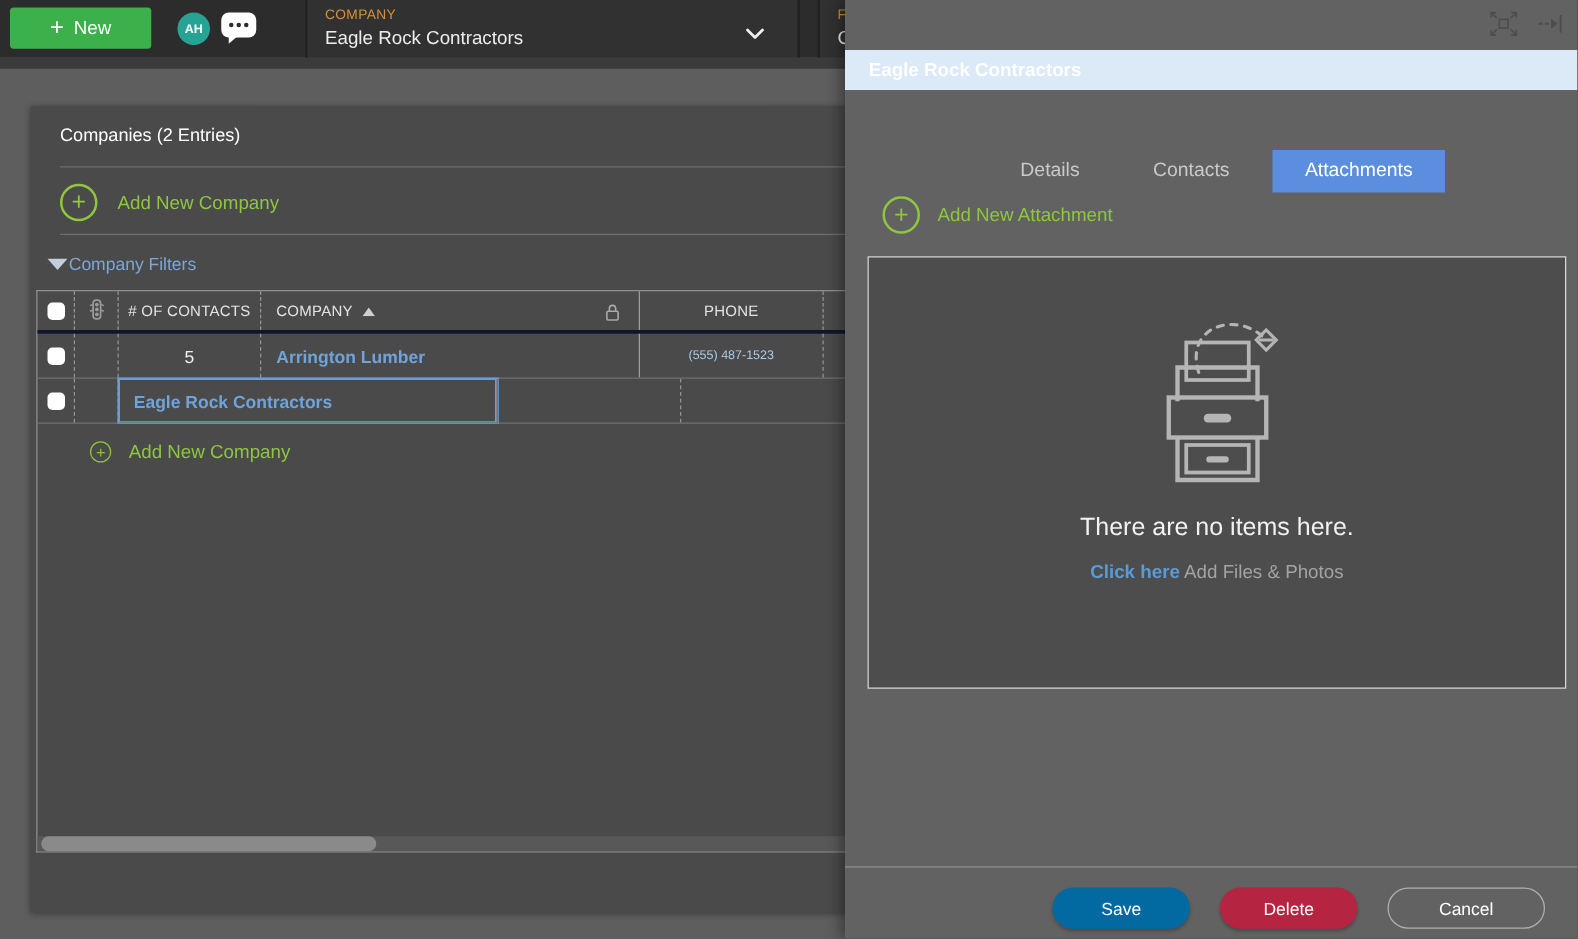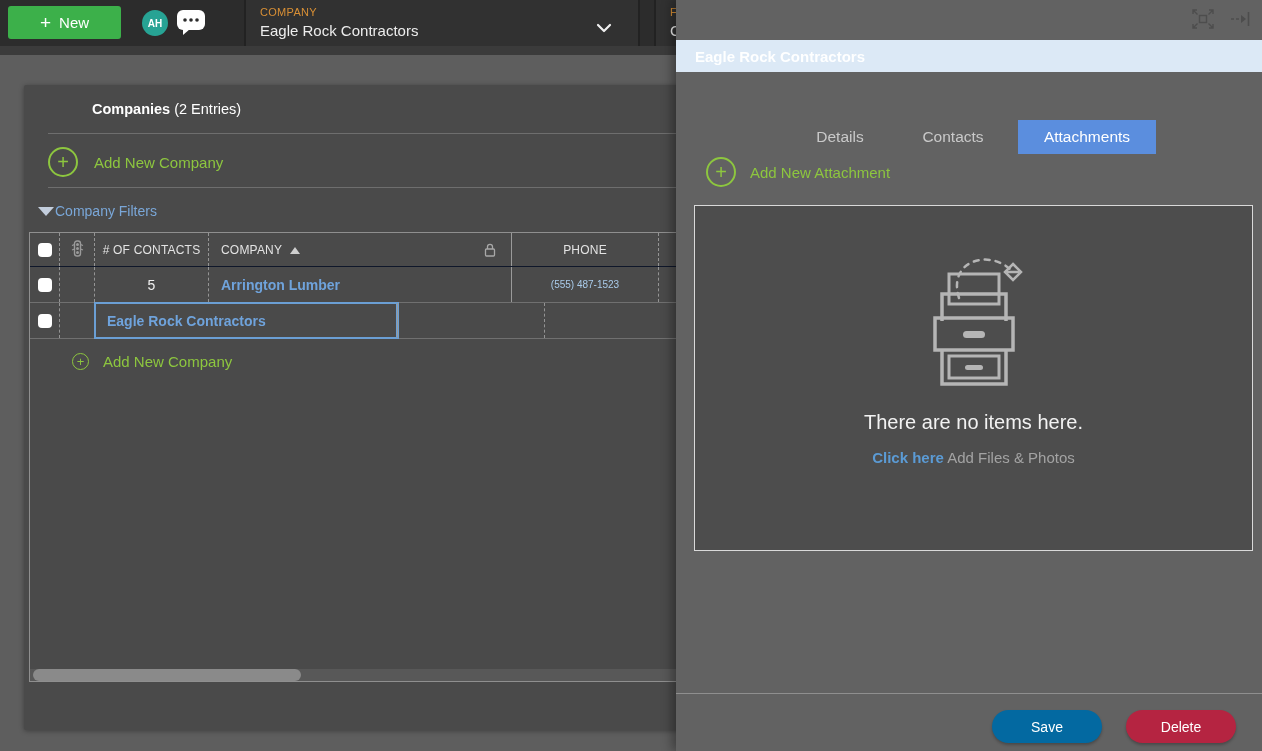--- a/index.html
+++ b/index.html
@@ -22,37 +22,37 @@
   .selector-1 { left:244px; width:396px; }
   .selector-2 { left:654px; width:30px; border-right:none; }
   .selector .sel-label { position:absolute; left:14px; top:6px; font-size:11px; color:#d88f35; letter-spacing:.3px; }
   .selector .sel-value { position:absolute; left:14px; top:22px; font-size:15px; color:#ededed; white-space:nowrap; }
   .selector .chevron { position:absolute; right:26px; top:19px; }
 
   
   .card { position:absolute; left:24px; top:85px; width:680px; height:645px; background:#4a4a4a;
           border-radius:2px; box-shadow:0 1px 5px rgba(0,0,0,.35); z-index:1; }
   .card-title { position:absolute; left:24px; top:16px; font-size:14.5px; color:#fff; }
-  .card-title .bold { font-weight:bold;margin-left:44px; }
+  .card-title .bold { font-weight:normal; }
   .divider { position:absolute; left:24px; right:0; height:1px; background:#6e6e6e; }
   .d1 { top:48px; } .d2 { top:102px; }
 
   .add-row { position:absolute; left:24px; top:62px; height:30px; display:flex; align-items:center; gap:16px; cursor:pointer; }
   .plus-circle { width:30px; height:30px; border:2px solid #8dc63f; border-radius:50%; color:#8dc63f;
                  display:flex; align-items:center; justify-content:center; font-size:20px; line-height:1; font-weight:300; }
   .add-row .add-label { color:#8dc63f; font-size:15px; }
 
   .filters-row { position:absolute; left:13px; top:118px; display:flex; align-items:center; cursor:pointer; }
   .filters-row .flabel { color:#7aa7d8; font-size:14px; }
 
   
   .grid { position:absolute; left:5px; right:-15px; top:147px; height:450px;
           border:1px solid #8f8f8f; border-right:none; display:flex; flex-direction:column; }
   .trow { display:flex; align-items:stretch; flex:0 0 auto; }
-  .thead { height:34px; border-bottom:1px solid #0f172a; }
+  .thead { height:34px; border-bottom:3px solid #0f172a; }
   .tr { height:36px; border-bottom:1px solid #707070; }
   .cell { display:flex; align-items:center; justify-content:center; border-right:1px dashed #949494; position:relative; }
   .col-check { width:30px; } .col-traffic { width:35px; } .col-contacts { width:114px; }
   .col-company { width:303px; justify-content:flex-start; padding-left:12px; border-right:1px solid #9a9a9a; }
   .col-phone { width:147px; }
   .col-rest { flex:1 1 auto; border-right:none; }
   .thead .cell { font-size:12px; color:#e3e3e3; letter-spacing:.2px; }
   .checkbox { width:14px; height:14px; background:#fff; border-radius:4px; cursor:pointer; }
   .hdr-lock { position:absolute; right:14px; top:9px; }
   .sort-arrow { margin-left:8px; }
@@ -306,14 +306,15 @@
     <div class="dz-title">There are no items here.</div>
     <div class="dz-sub">
       <span class="click-here">Click here</span><span> Add Files &amp; Photos</span>
     </div>
   </div>
 
   <div class="ov-footer-divider"></div>
   <div class="ov-buttons">
     <button class="btn btn-save">Save</button>
     <button class="btn btn-delete">Delete</button>
+    <button class="btn btn-cancel">Cancel</button>
   </div>
 </div>
 
 </body></html>

